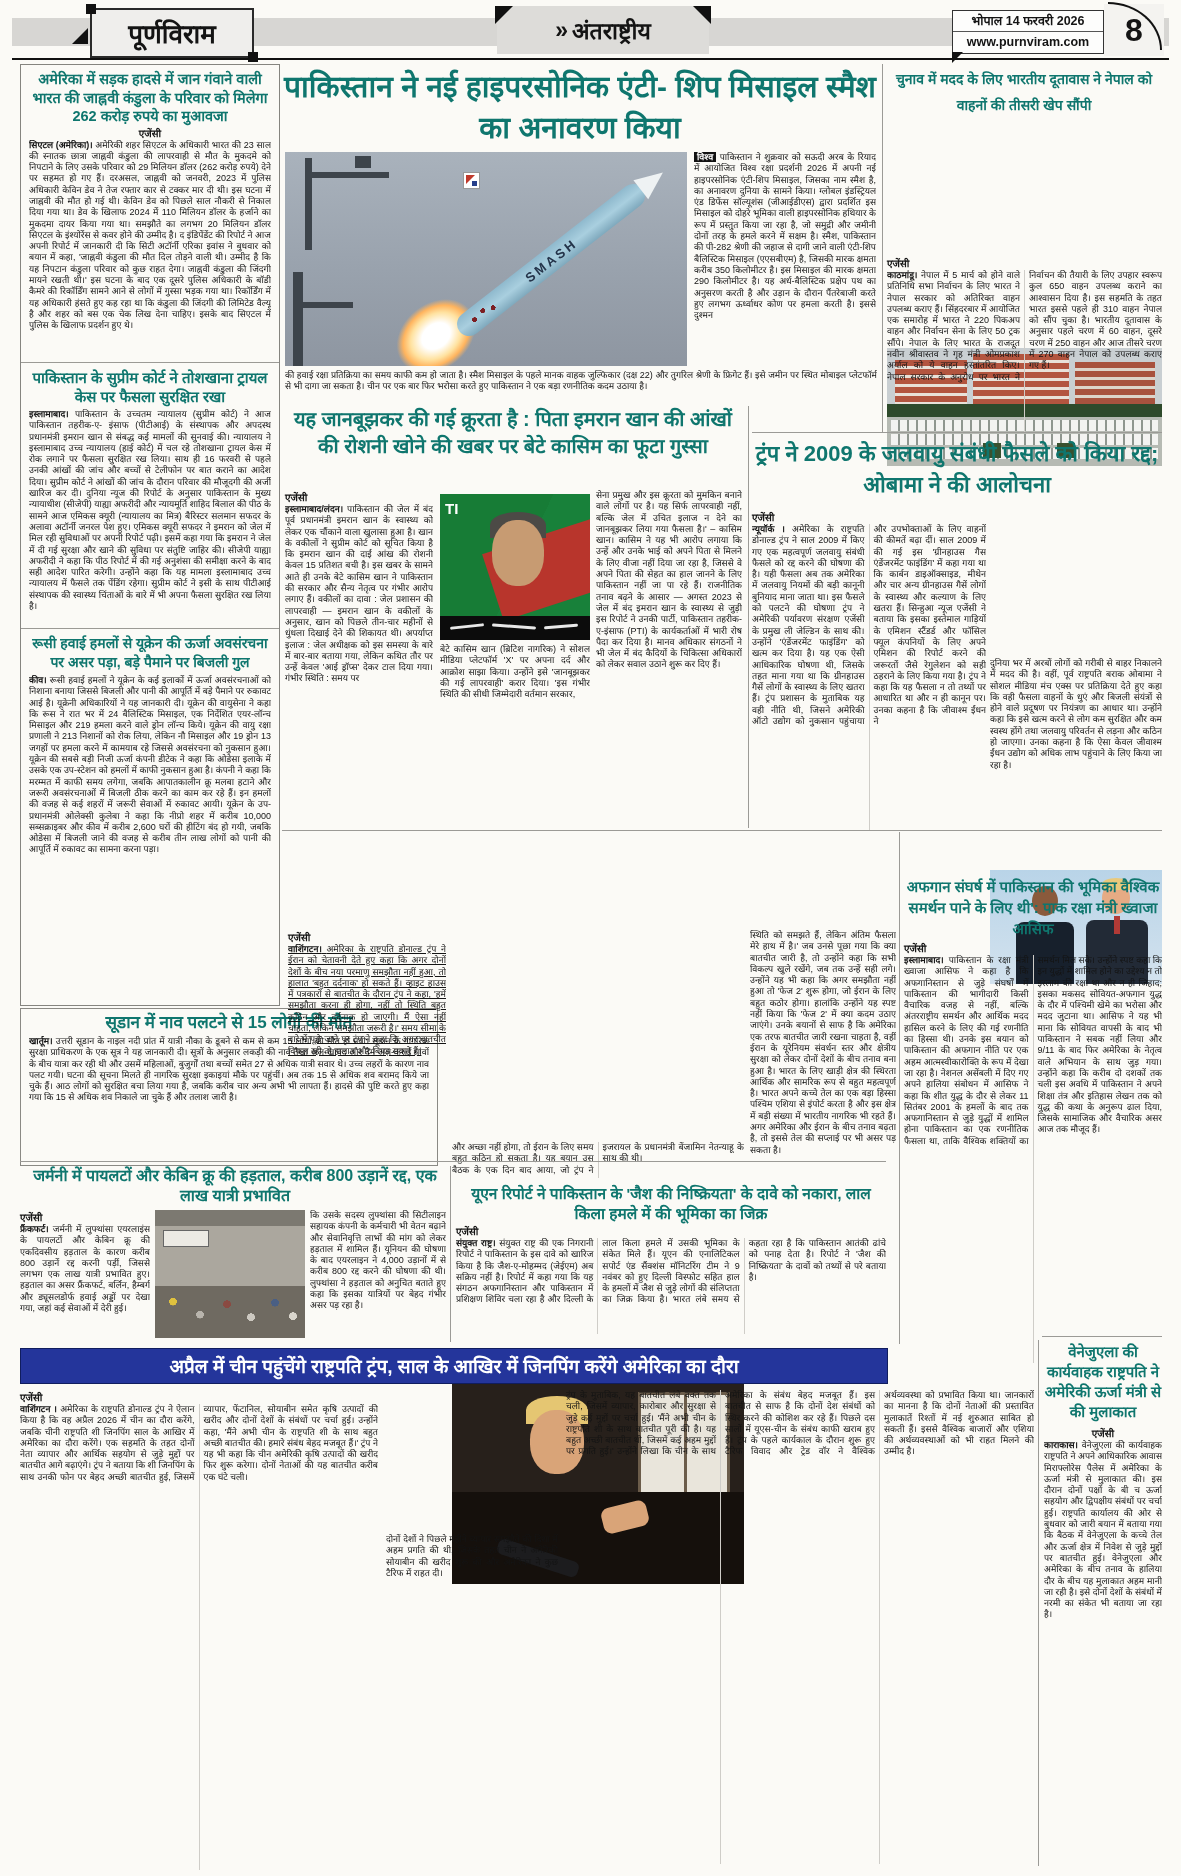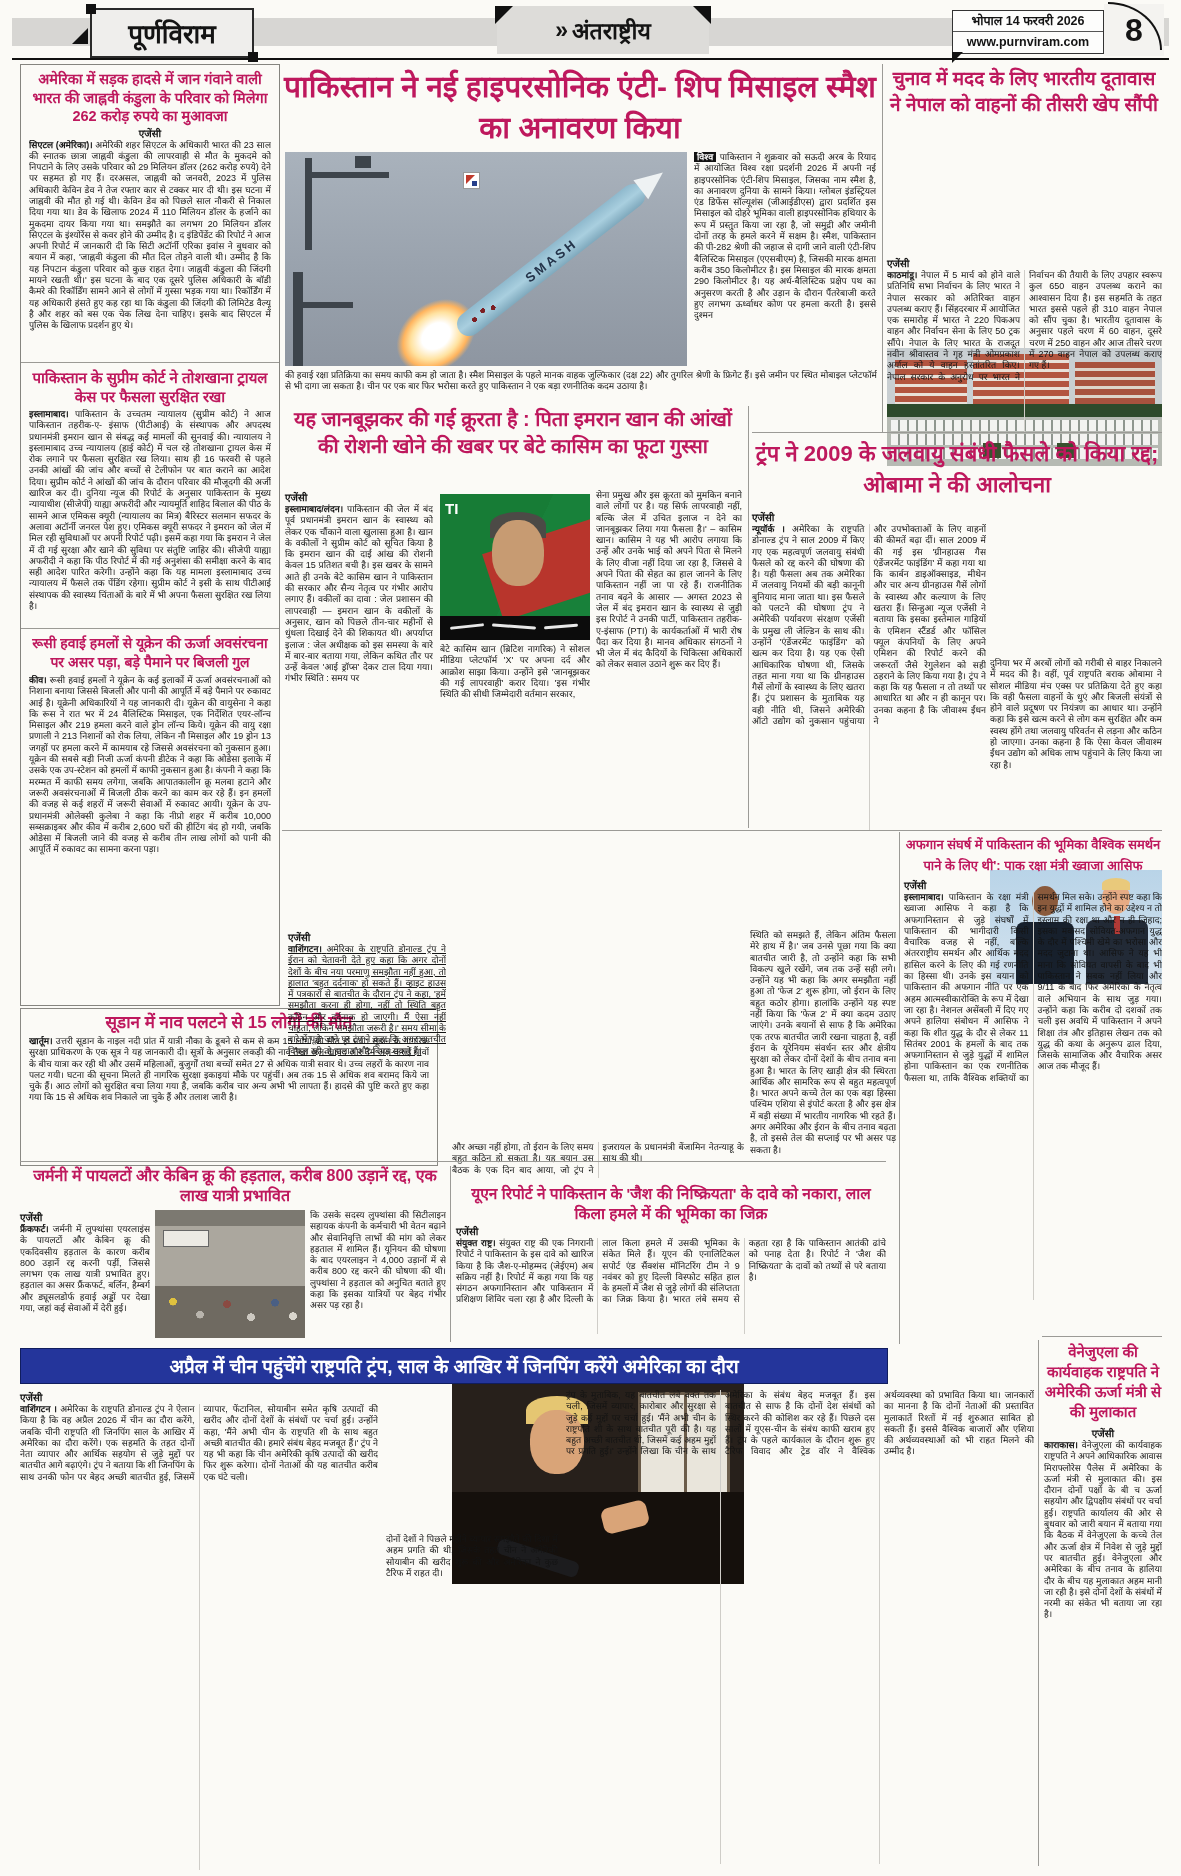--- a/index.html
+++ b/index.html
@@ -19,21 +19,21 @@
   .sect .mk{font-weight:bold;margin-right:4px;}
   .datebox{position:absolute;left:952px;top:10px;width:150px;height:42px;background:#fdfdfc;border:1px solid #333;
            text-align:center;font-weight:bold;font-size:12.5px;line-height:20px;}
   .datebox .dl1{border-bottom:1px solid #555;}
   .datebox:after{content:"";position:absolute;left:-1px;bottom:-10px;border-top:11px solid #111;border-right:11px solid transparent;}
   .pgno{position:absolute;left:1104px;top:4px;width:60px;height:52px;background:#f4f3f0;
         display:flex;align-items:center;justify-content:center;font-size:32px;font-weight:bold;}
   .pgarc{position:absolute;left:1108px;top:2px;width:52px;height:46px;border-top:2px solid #111;border-right:2px solid #111;border-radius:0 100% 0 0;}
   .toprule{position:absolute;left:12px;top:58px;width:1157px;height:2px;background:#111;}
   
-  .hl{font-weight:bold;text-align:center;color:#be185d;}
+  .hl{font-weight:bold;text-align:center;color:#0f766e;}
   .by{font-weight:bold;font-size:10px;}
   .by.c{text-align:center;}
   .bd{font-size:9px;line-height:11.3px;text-align:justify;overflow:hidden;}
   .dl{font-weight:bold;}
   .abs{position:absolute;}
   .cols2{column-count:2;column-gap:9px;column-rule:1px solid #cfcdc8;}
   .cols3{column-count:3;column-gap:9px;column-rule:1px solid #cfcdc8;}
   .vr{position:absolute;width:1px;background:#9b9a96;}
   .hr{position:absolute;height:1px;background:#9b9a96;}
   .box{border:1px solid #8a8984;}
@@ -163,21 +163,21 @@
       <span>SMASH</span>
     </div>
   </div>
   <div class="abs bd" style="left:694px;top:152px;width:182px;height:214px;">
     <b class="dl" style="background:#111;color:#fff;padding:0 3px;">विश्व</b>
     <span>पाकिस्तान ने शुक्रवार को सऊदी अरब के रियाद में आयोजित विश्व रक्षा प्रदर्शनी 2026 में अपनी नई हाइपरसोनिक एंटी-शिप मिसाइल, जिसका नाम स्मैश है, का अनावरण दुनिया के सामने किया। ग्लोबल इंडस्ट्रियल एंड डिफेंस सॉल्यूशंस (जीआईडीएस) द्वारा प्रदर्शित इस मिसाइल को दोहरे भूमिका वाली हाइपरसोनिक हथियार के रूप में प्रस्तुत किया जा रहा है, जो समुद्री और जमीनी दोनों तरह के हमले करने में सक्षम है। स्मैश, पाकिस्तान की पी-282 श्रेणी की जहाज से दागी जाने वाली एंटी-शिप बैलिस्टिक मिसाइल (एएसबीएम) है, जिसकी मारक क्षमता करीब 350 किलोमीटर है। इस मिसाइल की मारक क्षमता 290 किलोमीटर है। यह अर्ध-बैलिस्टिक प्रक्षेप पथ का अनुसरण करती है और उड़ान के दौरान पैंतरेबाजी करते हुए लगभग ऊर्ध्वाधर कोण पर हमला करती है। इससे दुश्मन</span>
   </div>
   <div class="abs bd" style="left:285px;top:370px;width:592px;height:30px;">की हवाई रक्षा प्रतिक्रिया का समय काफी कम हो जाता है। स्मैश मिसाइल के पहले मानक वाहक जुल्फिकार (दक्ष 22) और तुगरिल श्रेणी के फ्रिगेट हैं। इसे जमीन पर स्थित मोबाइल प्लेटफॉर्म से भी दागा जा सकता है। चीन पर एक बार फिर भरोसा करते हुए पाकिस्तान ने एक बड़ा रणनीतिक कदम उठाया है।</div>
 
   <div class="vr" style="left:882px;top:64px;height:368px;"></div>
-  <div class="abs hl" style="left:886px;top:66px;width:276px;height:62px;font-size:19px;line-height:26px;text-align:center;">चुनाव में मदद के लिए भारतीय दूतावास ने नेपाल को वाहनों की तीसरी खेप सौंपी</div>
+  <div class="abs hl" style="left:886px;top:66px;width:276px;height:62px;font-size:14px;line-height:26px;text-align:center;">चुनाव में मदद के लिए भारतीय दूतावास ने नेपाल को वाहनों की तीसरी खेप सौंपी</div>
   <div class="abs ph ph-nepal" style="left:887px;top:134px;width:275px;height:118px;">
     <div class="np-bld" style="left:8px;top:12px;width:72px;height:44px;"></div>
     <div class="np-bld" style="left:86px;top:6px;width:96px;height:52px;"></div>
     <div class="np-bld" style="left:188px;top:14px;width:80px;height:42px;background:repeating-linear-gradient(180deg,#a8523e 0 6px,#ddd4ca 6px 9px);"></div>
     <div class="np-trees" style="top:56px;height:13px;"></div>
     <div class="np-lot" style="top:69px;">
       <div class="np-row"></div>
       <div class="np-row"></div>
       <div class="np-row"></div>
     </div>
@@ -252,21 +252,21 @@
     <div class="ti-hair"></div>
     <div class="ti-face"></div>
     <div class="ti-body"></div>
     <div class="ti-hand"></div>
     <div class="ti-mic"></div>
   </div>
   <div class="abs bd cols2" style="left:452px;top:1142px;width:292px;height:36px;">और अच्छा नहीं होगा, तो ईरान के लिए समय बहुत कठिन हो सकता है। यह बयान उस बैठक के एक दिन बाद आया, जो ट्रंप ने इजरायल के प्रधानमंत्री बेंजामिन नेतन्याहू के साथ की थी।</div>
   <div class="abs bd" style="left:750px;top:930px;width:146px;height:248px;">स्थिति को समझते हैं, लेकिन अंतिम फैसला मेरे हाथ में है।' जब उनसे पूछा गया कि क्या बातचीत जारी है, तो उन्होंने कहा कि सभी विकल्प खुले रखेंगे, जब तक उन्हें सही लगे। उन्होंने यह भी कहा कि अगर समझौता नहीं हुआ तो 'फेज 2' शुरू होगा, जो ईरान के लिए बहुत कठोर होगा। हालांकि उन्होंने यह स्पष्ट नहीं किया कि 'फेज 2' में क्या कदम उठाए जाएंगे। उनके बयानों से साफ है कि अमेरिका एक तरफ बातचीत जारी रखना चाहता है, वहीं ईरान के यूरेनियम संवर्धन स्तर और क्षेत्रीय सुरक्षा को लेकर दोनों देशों के बीच तनाव बना हुआ है। भारत के लिए खाड़ी क्षेत्र की स्थिरता आर्थिक और सामरिक रूप से बहुत महत्वपूर्ण है। भारत अपने कच्चे तेल का एक बड़ा हिस्सा पश्चिम एशिया से इंपोर्ट करता है और इस क्षेत्र में बड़ी संख्या में भारतीय नागरिक भी रहते हैं। अगर अमेरिका और ईरान के बीच तनाव बढ़ता है, तो इससे तेल की सप्लाई पर भी असर पड़ सकता है।</div>
 
   <div class="abs" style="left:904px;top:834px;width:258px;">
-    <div class="hl" style="font-size:13px;line-height:21px;">अफगान संघर्ष में पाकिस्तान की भूमिका वैश्विक समर्थन पाने के लिए थी': पाक रक्षा मंत्री ख्वाजा आसिफ</div>
+    <div class="hl" style="font-size:15px;line-height:21px;margin-top:42px;">अफगान संघर्ष में पाकिस्तान की भूमिका वैश्विक समर्थन पाने के लिए थी': पाक रक्षा मंत्री ख्वाजा आसिफ</div>
     <div class="by" style="margin-top:2px;">एजेंसी</div>
     <div class="bd cols2" style="height:408px;">
       <b class="dl">इस्लामाबाद।</b>
       <span>पाकिस्तान के रक्षा मंत्री ख्वाजा आसिफ ने कहा है कि अफगानिस्तान से जुड़े संघर्षों में पाकिस्तान की भागीदारी किसी वैचारिक वजह से नहीं, बल्कि अंतरराष्ट्रीय समर्थन और आर्थिक मदद हासिल करने के लिए की गई रणनीति का हिस्सा थी। उनके इस बयान को पाकिस्तान की अफगान नीति पर एक अहम आत्मस्वीकारोक्ति के रूप में देखा जा रहा है। नेशनल असेंबली में दिए गए अपने हालिया संबोधन में आसिफ ने कहा कि शीत युद्ध के दौर से लेकर 11 सितंबर 2001 के हमलों के बाद तक अफगानिस्तान से जुड़े युद्धों में शामिल होना पाकिस्तान का एक रणनीतिक फैसला था, ताकि वैश्विक शक्तियों का समर्थन मिल सके। उन्होंने स्पष्ट कहा कि इन युद्धों में शामिल होने का उद्देश्य न तो इस्लाम की रक्षा था और न ही जिहाद; इसका मकसद सोवियत-अफगान युद्ध के दौर में पश्चिमी खेमे का भरोसा और मदद जुटाना था। आसिफ ने यह भी माना कि सोवियत वापसी के बाद भी पाकिस्तान ने सबक नहीं लिया और 9/11 के बाद फिर अमेरिका के नेतृत्व वाले अभियान के साथ जुड़ गया। उन्होंने कहा कि करीब दो दशकों तक चली इस अवधि में पाकिस्तान ने अपने शिक्षा तंत्र और इतिहास लेखन तक को युद्ध की कथा के अनुरूप ढाल दिया, जिसके सामाजिक और वैचारिक असर आज तक मौजूद हैं।</span>
     </div>
   </div>
 
   <div class="hr" style="left:20px;top:1161px;width:866px;"></div>
   <div class="abs" style="left:20px;top:1166px;width:430px;">
     <div class="hl" style="font-size:16px;line-height:20px;">जर्मनी में पायलटों और केबिन क्रू की हड़ताल, करीब 800 उड़ानें रद्द, एक लाख यात्री प्रभावित</div>

